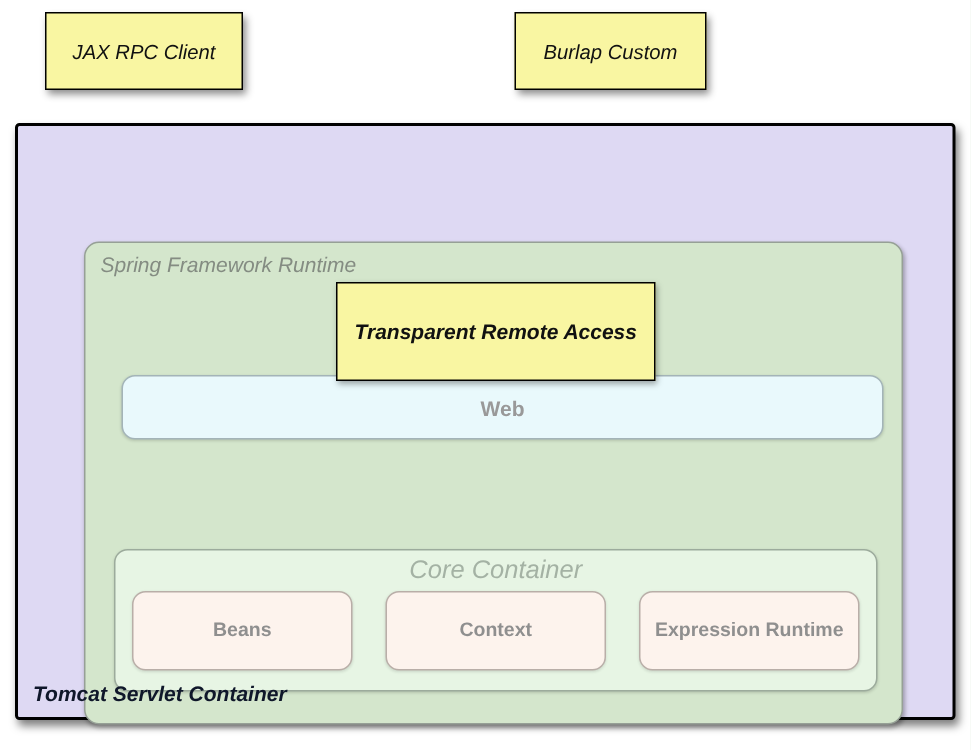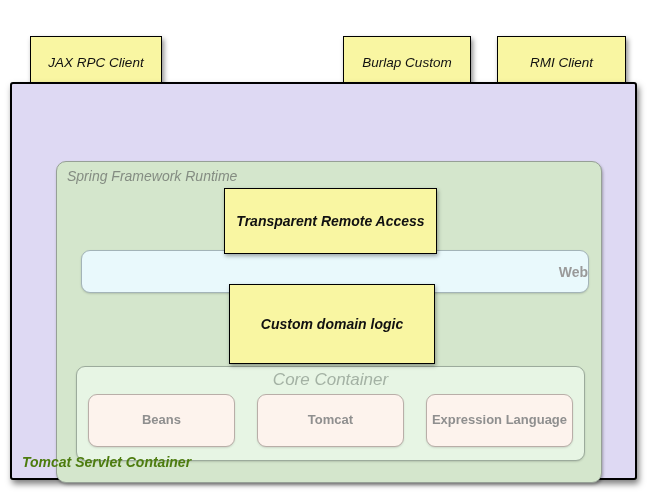--- a/index.html
+++ b/index.html
@@ -19,21 +19,20 @@
   .client-box {
     position: absolute;
     top: 8px;
     height: 50px;
     background: #f9f6a2;
     border: 1.5px solid #000000;
     box-shadow: 2px 3px 5px rgba(0,0,0,0.45);
     display: flex;
     align-items: center;
     justify-content: center;
-    margin-top: 28px;
   }
   .client-box span {
     font-style: italic;
     font-size: 13.5px;
     color: #111111;
     white-space: nowrap;
   }
   .client-1 { left: 30px;  width: 130px; }
   .client-2 { left: 188px; width: 127px; }
   .client-3 { left: 343px; width: 126px; }
@@ -51,21 +50,21 @@
     border-radius: 3px;
     box-shadow: 2px 4px 6px rgba(0,0,0,0.5);
   }
   .tomcat-label {
     position: absolute;
     left: 10px;
     bottom: 8px;
     font-weight: bold;
     font-style: italic;
     font-size: 14px;
-    color: #4d7c0f;
+    color: #0f172a;
   }
 
   
   .runtime {
     position: absolute;
     left: 44px;
     top: 37px;
     width: 544px;
     height: 320px;
     background: #d4e6cc;
@@ -89,21 +88,21 @@
     left: 24px;
     top: 88px;
     width: 506px;
     height: 41px;
     background: #e9f9fc;
     border: 1px solid #a3b4b8;
     border-radius: 9px;
     box-shadow: 0 1px 2px rgba(0,0,0,0.15);
     display: flex;
     align-items: center;
-    justify-content: flex-end;
+    justify-content: center;
   }
   .web-bar span {
     font-weight: bold;
     font-size: 14px;
     color: #999999;
   }
 
   
   .yellow-box {
     position: absolute;
@@ -178,52 +177,46 @@
 <body>
 
 <div class="stage">
 
   <div class="client-box client-1">
     <span>JAX RPC Client</span>
   </div>
   <div class="client-box client-3">
     <span>Burlap Custom</span>
   </div>
-  <div class="client-box client-4">
-    <span>RMI Client</span>
-  </div>
 
   <div class="tomcat">
 
     <div class="runtime">
       <span class="runtime-label">Spring Framework Runtime</span>
 
       <div class="web-bar">
         <span>Web</span>
       </div>
 
       <div class="yellow-box tra-box">
         <span>Transparent Remote Access</span>
       </div>
 
-      <div class="yellow-box cdl-box">
-        <span>Custom domain logic</span>
-      </div>
 
       <div class="core">
         <div class="core-title">Core Container</div>
         <div class="modules">
           <div class="module">
             <span>Beans</span>
           </div>
           <div class="module">
-            <span>Tomcat</span>
+            <span>Context</span>
           </div>
           <div class="module">
-            <span>Expression Language</span>
+            <span>Expression Runtime</span>
           </div>
         </div>
       </div>
     </div>
 
     <div class="tomcat-label">Tomcat Servlet Container</div>
   </div>
 
 </div>
 

